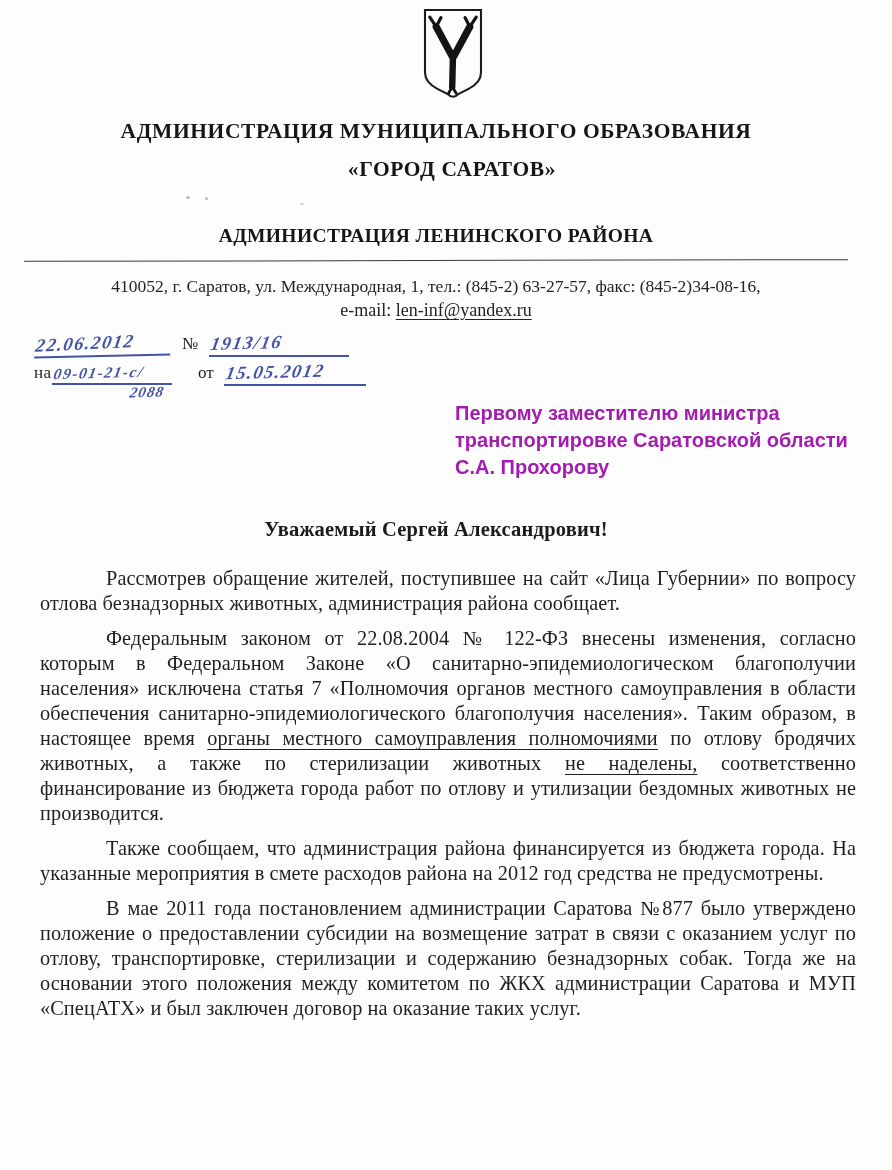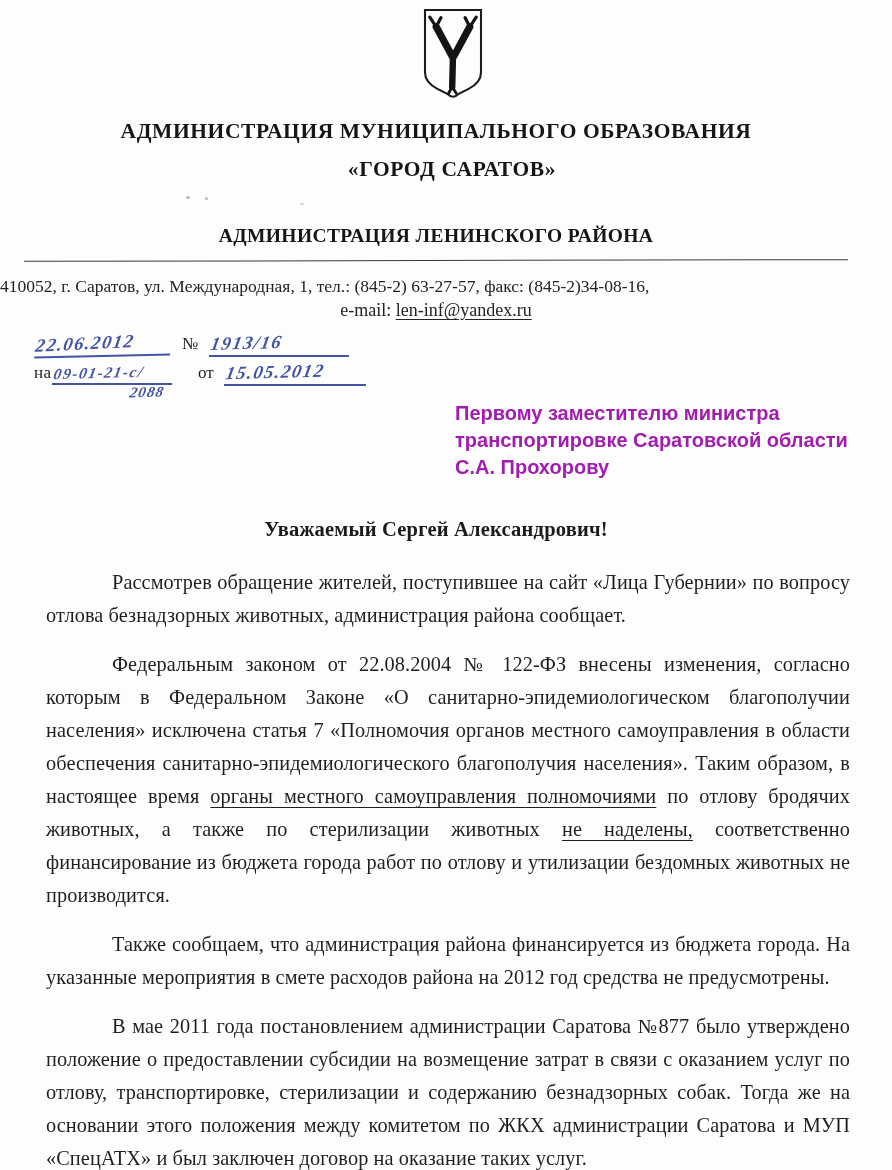--- a/index.html
+++ b/index.html
@@ -32,21 +32,21 @@
     margin-top: 43px; text-align: center;
     font-size: 19.5px; font-weight: bold; letter-spacing: 0.4px;
     color: #161616;
   }
   .head-rule {
     margin: 13px auto 0 auto; width: 824px; height: 0;
     border: none; border-top: 1.6px solid #3a3a3a;
     transform: rotate(-0.12deg);
   }
   .address-line {
-    margin-top: 15px; 
+    margin-top: 15px; text-align: center;
     font-size: 17.5px; color: #232323;
   }
   .email-line {
     margin-top: 3px; text-align: center;
     font-size: 18px; color: #232323;
   }
   .email-value { text-decoration: underline; text-underline-offset: 3px; text-align: center; }
 
   
   .ref-block {
@@ -90,22 +90,22 @@
   
   .salutation {
     margin-top: 37px; text-align: center;
     font-size: 20.5px; font-weight: bold; color: #1b1b1b;
     letter-spacing: 0.2px;
   }
   .body-text {
     margin: 25px 26px 0 30px; width: 836px;
   }
   .body-text p {
-    margin: 16px; text-align: justify; text-indent: 66px;
-    font-size: 20.3px; line-height: 33px; color: #1f1f1f;
+    margin: 10px; text-align: justify; text-indent: 66px;
+    font-size: 20.3px; line-height: 25px; color: #1f1f1f;
     letter-spacing: 0.1px;
   }
   .body-text p span.u {
     text-decoration: underline;
     text-underline-offset: 4px;
     text-decoration-thickness: 1.4px;
   }
 
   
   .speck { position: absolute; background: #b9bcbf; border-radius: 50%; }

